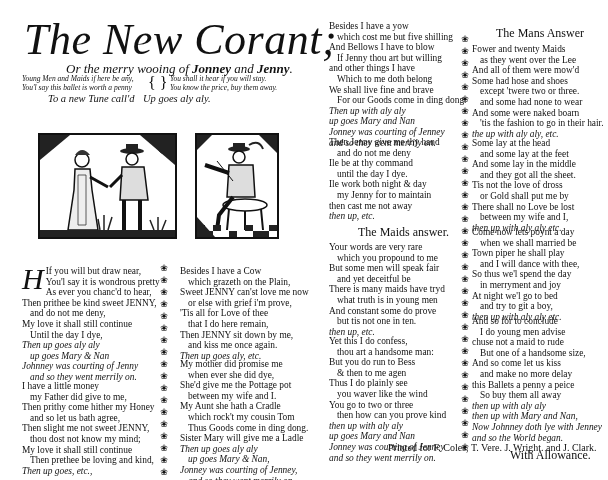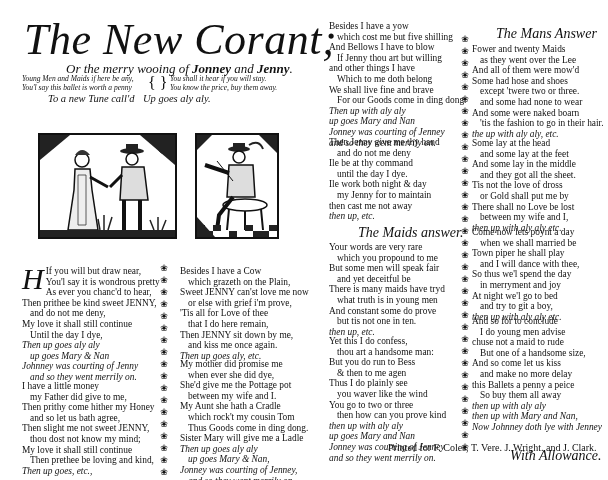--- a/index.html
+++ b/index.html
@@ -9,21 +9,21 @@
   .title { left:24px; top:18px; font-size:44px; font-style:italic; line-height:44px; letter-spacing:0.5px; white-space:nowrap; }
   .subtitle { left:66px; top:61px; font-size:13px; font-style:italic; white-space:nowrap; }
   .subtitle b { font-style:italic; }
   .couplet { font-size:7.5px; font-style:italic; line-height:9px; white-space:nowrap; }
   .brace { left:148px; top:75px; font-size:16px; line-height:16px; }
   .tune { font-size:10.5px; font-style:italic; white-space:nowrap; }
   .verse { font-size:9.4px; line-height:10.6px; white-space:nowrap; }
   .verse .l { display:block; }
   .verse .ind { padding-left:8px; }
   .verse .it { font-style:italic; }
-  .heading { font-size:14px; font-style:italic; white-space:nowrap;text-align:right; }
+  .heading { font-size:12px; white-space:nowrap;text-align:right; }
   .dropcap { float:left; font-size:30px; line-height:24px; font-style:italic; margin-right:2px; margin-top:1px; }
   .border-col { font-size:9px; line-height:12px; text-align:center; color:#111; }
   .woodcut { border:2px solid #111; background:#fff; overflow:hidden; }
   .imprint { font-size:10px; white-space:nowrap; }
 </style>
 </head>
 <body>
 
 <div class="abs title">The New Corant;</div>
 <div class="abs subtitle"><span>Or the merry wooing of </span><b>Jonney</b><span> and </span><b>Jenny</b><span>.</span></div>
@@ -319,17 +319,18 @@
       <span class="l ind">I do young men advise</span>
       <span class="l">chuse not a maid to rude</span>
       <span class="l ind">But one of a handsome size,</span>
       <span class="l">And so come let us kiss</span>
       <span class="l ind">and make no more delay</span>
       <span class="l">this Ballets a penny a peice</span>
       <span class="l ind">So buy them all away</span>
       <span class="l it">then up with aly aly</span>
       <span class="l it">then up with Mary and Nan,</span>
       <span class="l it">Now Johnney doth lye with Jenney</span>
+      <span class="l it">and so the World began.</span>
     </div>
 </div>
 <div class="abs heading" style="left:510px;top:448px;">With Allowance.</div>
 
 <div class="abs imprint" style="left:356px;top:442px;padding-left:32px;">Printed for F. Coles, T. Vere. J. Wright. and J. Clark.</div>
 
 </body></html>

